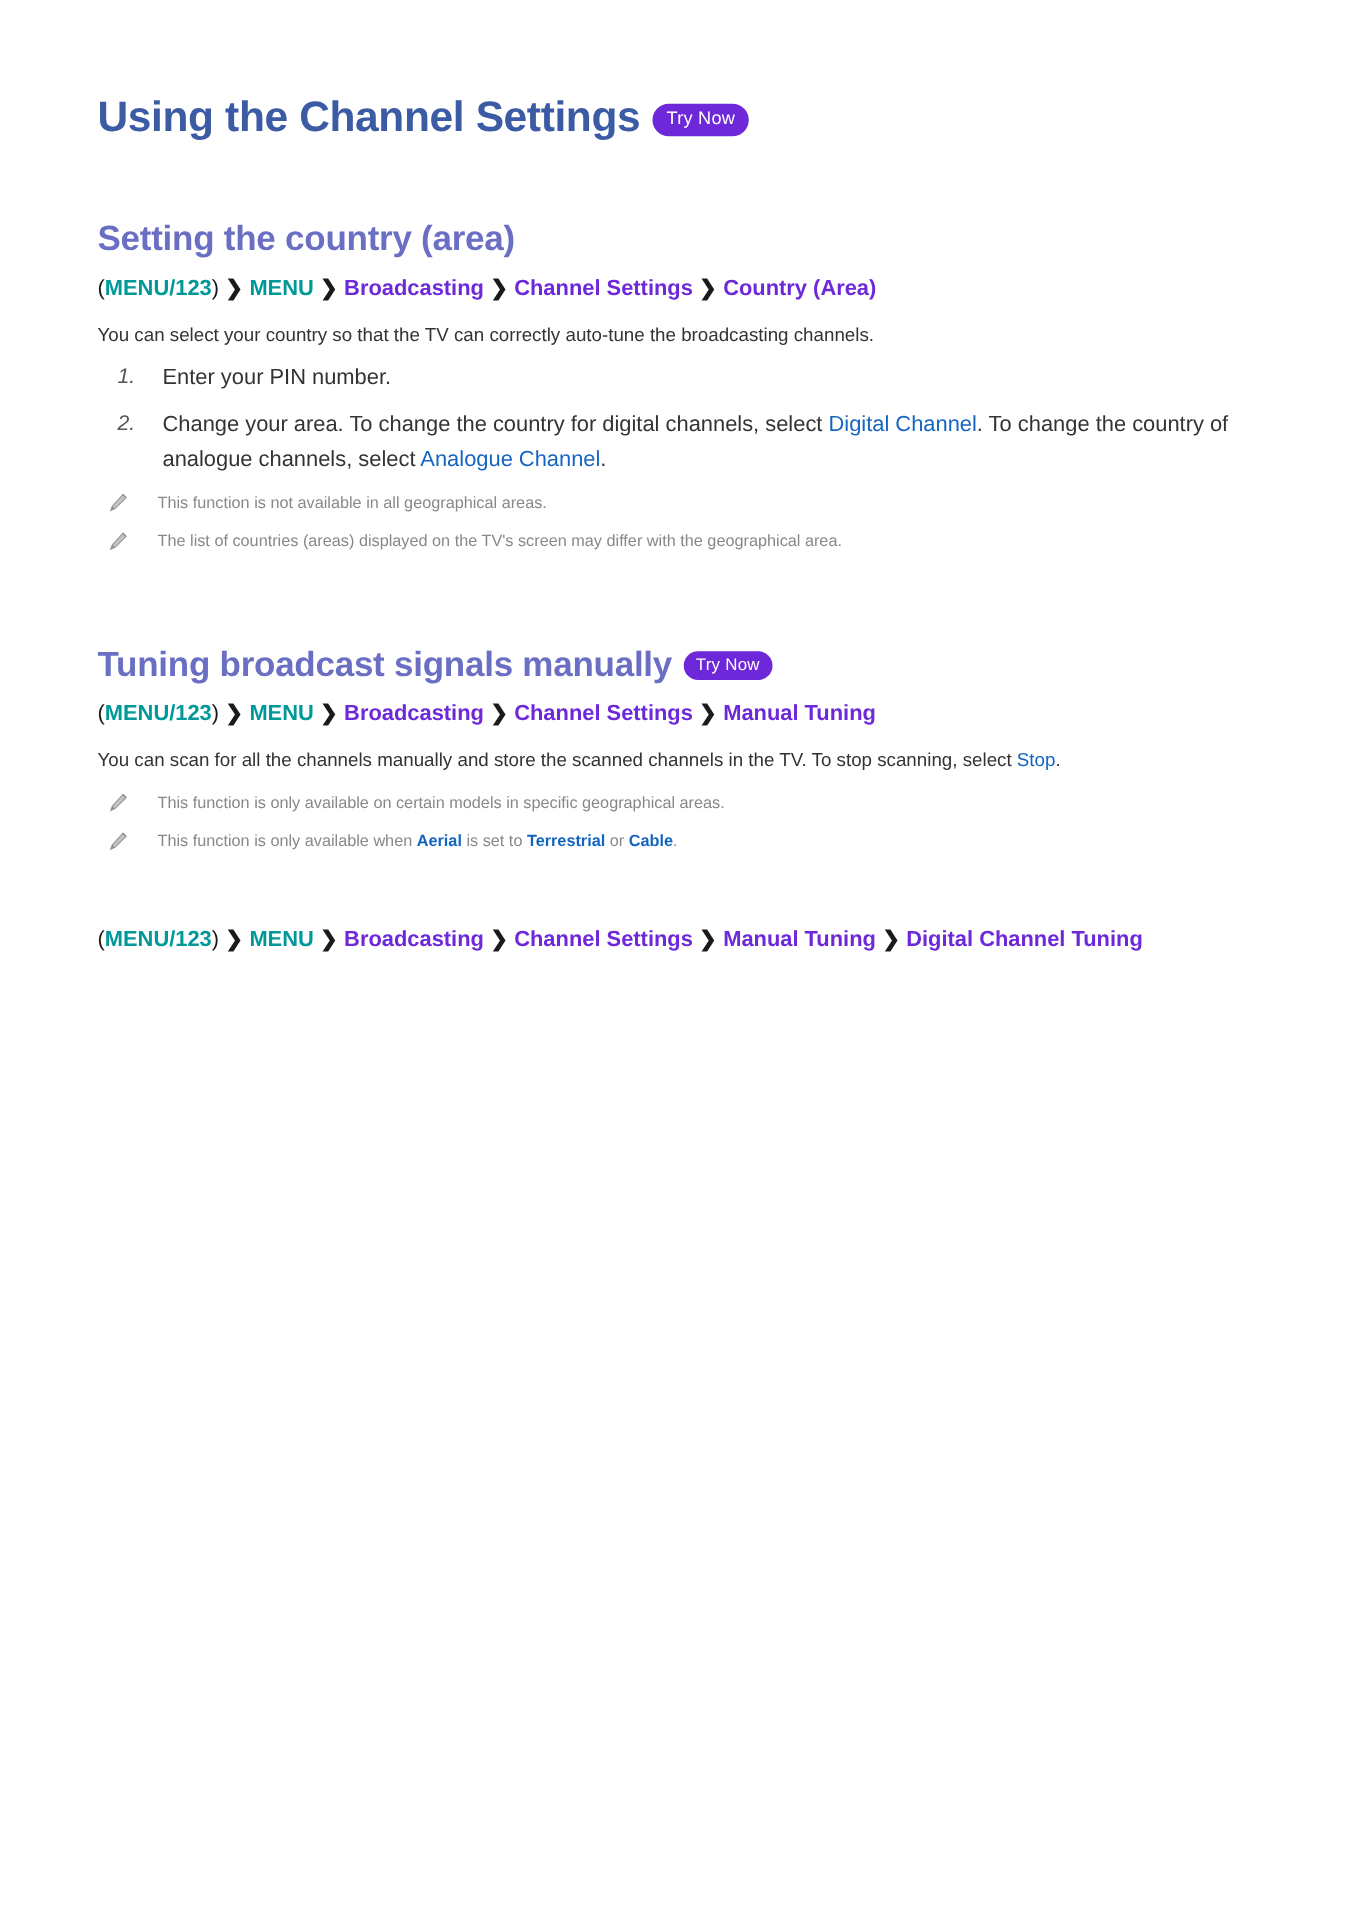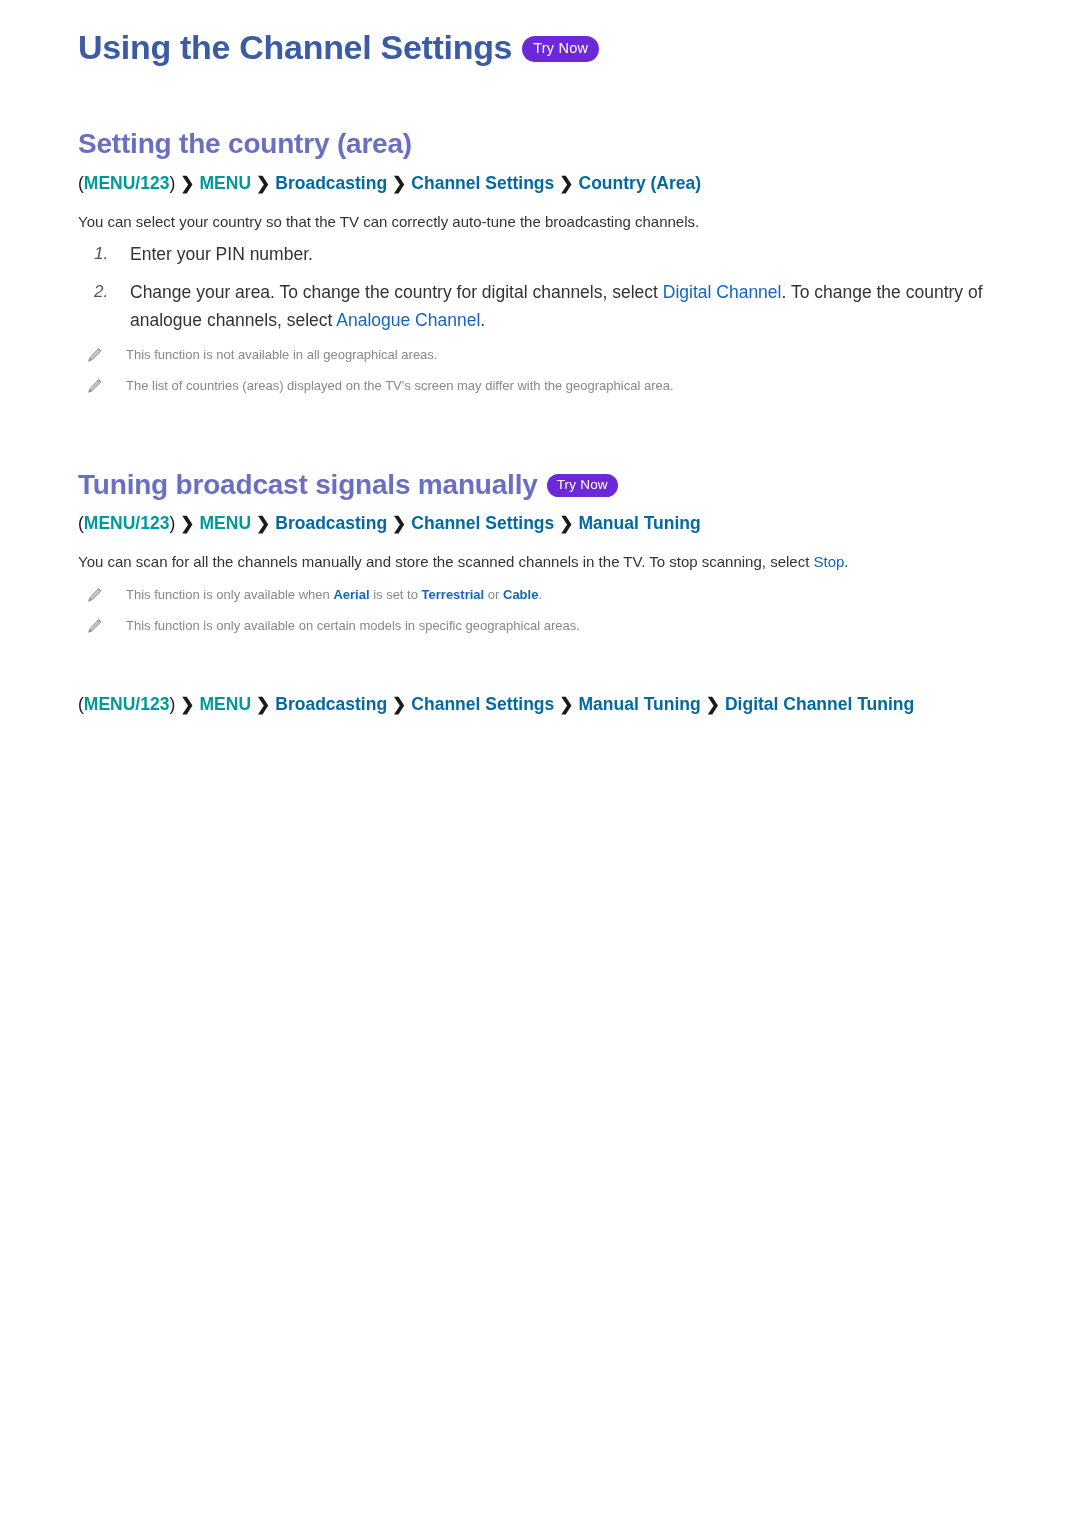--- a/index.html
+++ b/index.html
@@ -13,21 +13,21 @@
     font-family: "Liberation Sans", sans-serif;
     color: #333333;
     overflow: hidden;
   }
 
   .page {
     position: relative;
     width: 1080px;
     height: 1527px;
     box-sizing: border-box;
-    padding: 27px 72px 0 78px;
+    padding: 74px 72px 0 78px;
   }
 
   
   .doc-title {
     font-size: 34px;
     font-weight: bold;
     color: #3B5BA5;
     letter-spacing: -0.3px;
     line-height: 1.18;
     margin: 0 0 0 0;
@@ -82,21 +82,21 @@
 
   
   .crumb {
     font-size: 17.5px;
     line-height: 1.4;
     margin: 0 0 14px 0;
     white-space: nowrap;
   }
   .crumb .paren  { color: #1a1a1a; }
   .crumb .teal   { color: #009999; font-weight: bold; }
-  .crumb .blue   { color: #0369a1; font-weight: bold; }
+  .crumb .blue   { color: #6d28d9; font-weight: bold; }
   .crumb .chev   { color: #1a1a1a; font-weight: bold; padding: 0 5px; font-size: 17px; }
 
   
   .para {
     font-size: 15px;
     line-height: 1.62;
     color: #333333;
     margin: 0 0 4px 0;
     max-width: 930px;
   }
@@ -226,31 +226,31 @@
 
     <div class="notes">
       <div class="note">
         <span class="pencil-icon">
           <svg width="17" height="17" viewBox="0 0 17 17" xmlns="http://www.w3.org/2000/svg">
             <path d="M12.3 1.6 L14.8 4.1 L6.0 12.9 L2.6 14.3 L3.9 10.8 Z" fill="#c4c4c4" stroke="#9a9a9a" stroke-width="0.9"></path>
             <path d="M2.6 14.3 L3.9 10.8 L5.6 12.5 Z" fill="#8d8d8d"></path>
             <line x1="12.3" y1="1.6" x2="14.8" y2="4.1" stroke="#8d8d8d" stroke-width="1.1"></line>
           </svg>
         </span>
+        <span><span>This function is only available on certain models in specific geographical areas.</span></span>
+      </div>
+      <div class="note">
+        <span class="pencil-icon">
+          <svg width="17" height="17" viewBox="0 0 17 17" xmlns="http://www.w3.org/2000/svg">
+            <path d="M12.3 1.6 L14.8 4.1 L6.0 12.9 L2.6 14.3 L3.9 10.8 Z" fill="#c4c4c4" stroke="#9a9a9a" stroke-width="0.9"></path>
+            <path d="M2.6 14.3 L3.9 10.8 L5.6 12.5 Z" fill="#8d8d8d"></path>
+            <line x1="12.3" y1="1.6" x2="14.8" y2="4.1" stroke="#8d8d8d" stroke-width="1.1"></line>
+          </svg>
+        </span>
         <span><span>This function is only available when </span><span class="hl">Aerial</span><span> is set to </span><span class="hl">Terrestrial</span><span> or </span><span class="hl">Cable</span><span>.</span></span>
-      </div>
-      <div class="note">
-        <span class="pencil-icon">
-          <svg width="17" height="17" viewBox="0 0 17 17" xmlns="http://www.w3.org/2000/svg">
-            <path d="M12.3 1.6 L14.8 4.1 L6.0 12.9 L2.6 14.3 L3.9 10.8 Z" fill="#c4c4c4" stroke="#9a9a9a" stroke-width="0.9"></path>
-            <path d="M2.6 14.3 L3.9 10.8 L5.6 12.5 Z" fill="#8d8d8d"></path>
-            <line x1="12.3" y1="1.6" x2="14.8" y2="4.1" stroke="#8d8d8d" stroke-width="1.1"></line>
-          </svg>
-        </span>
-        <span><span>This function is only available on certain models in specific geographical areas.</span></span>
       </div>
     </div>
 
     <div class="gap-md"></div>
 
     <div class="subsection">
 
       <div class="crumb">
         <span class="paren">(</span><span class="teal">MENU/123</span><span class="paren">)</span><span class="chev">❯</span><span class="teal">MENU</span><span class="chev">❯</span><span class="blue">Broadcasting</span><span class="chev">❯</span><span class="blue">Channel Settings</span><span class="chev">❯</span><span class="blue">Manual Tuning</span><span class="chev">❯</span><span class="blue">Digital Channel Tuning</span>
       </div>

